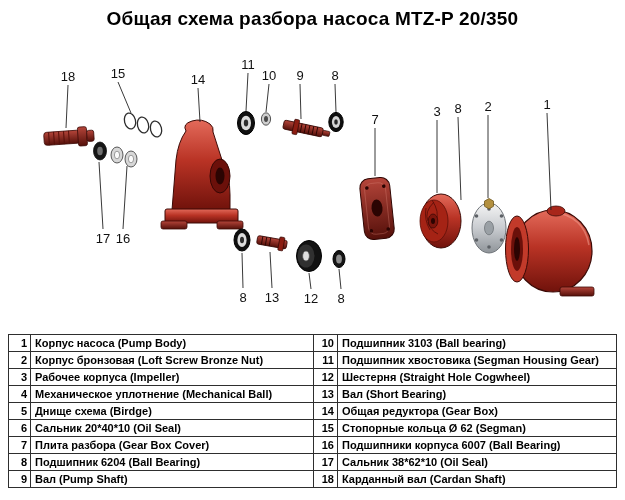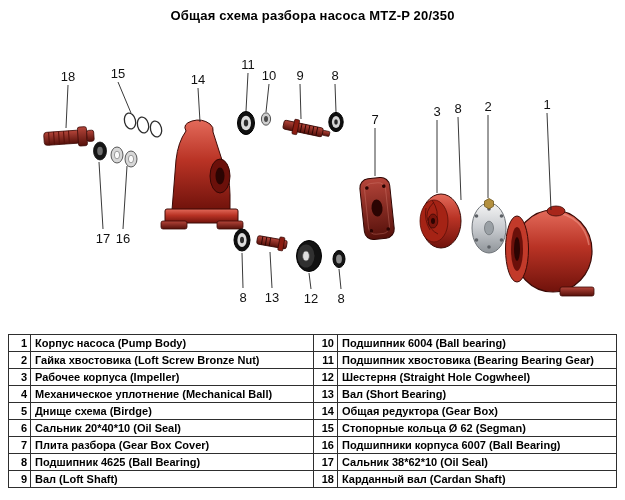--- a/index.html
+++ b/index.html
@@ -1,20 +1,20 @@
 <!DOCTYPE html>
 <html><head>
 <meta charset="utf-8">
 <style>
   html,body{margin:0;padding:0;background:#fff;}
   body{width:625px;height:500px;position:relative;overflow:hidden;
        font-family:"Liberation Sans",sans-serif;color:#000;}
   .page{position:absolute;inset:0;width:625px;height:500px;}
   .title{position:absolute;top:8px;left:0;width:100%;margin:0;text-align:center;
-         font-size:13px;font-weight:700;letter-spacing:0.2px;}
+         font-size:19px;font-weight:700;letter-spacing:0.2px;}
   .diagram-svg{position:absolute;top:0;left:0;}
   #callouts{position:absolute;inset:0;pointer-events:none;}
   .callout{position:absolute;transform:translate(-50%,-50%);
            font-size:13px;font-weight:400;color:#111;background:#fff;padding:0 1px;line-height:1;}
   .parts{position:absolute;left:8px;top:334px;width:609px;border-collapse:collapse;
          font-size:11px;font-weight:700;table-layout:fixed;}
   .parts td{border:1px solid #2e2e2e;padding:1px 4px;line-height:14px;
             white-space:nowrap;overflow:hidden;}
   .parts td.num{text-align:right;padding-right:3px;}
   #leader-lines line{stroke:#222;stroke-width:0.9;}
@@ -218,27 +218,27 @@
         <col style="width:22px">
         <col style="width:283px">
         <col style="width:24px">
         <col>
       </colgroup>
     <tbody>
       <tr>
         <td class="num">1</td>
         <td class="desc">Корпус насоса (Pump Body)</td>
         <td class="num">10</td>
-        <td class="desc">Подшипник 6004 (Ball bearing)</td>
+        <td class="desc">Подшипник 3103 (Ball bearing)</td>
       </tr>
       <tr>
         <td class="num">2</td>
-        <td class="desc">Гайка хвостовика (Loft Screw Bronze Nut)</td>
+        <td class="desc">Корпус бронзовая (Loft Screw Bronze Nut)</td>
         <td class="num">11</td>
-        <td class="desc">Подшипник хвостовика (Bearing Bearing Gear)</td>
+        <td class="desc">Подшипник хвостовика (Segman Housing Gear)</td>
       </tr>
       <tr>
         <td class="num">3</td>
         <td class="desc">Рабочее корпуса (Impeller)</td>
         <td class="num">12</td>
         <td class="desc">Шестерня (Straight Hole Cogwheel)</td>
       </tr>
       <tr>
         <td class="num">4</td>
         <td class="desc">Механическое уплотнение (Mechanical Ball)</td>
@@ -258,26 +258,26 @@
         <td class="desc">Стопорные кольца Ø 62 (Segman)</td>
       </tr>
       <tr>
         <td class="num">7</td>
         <td class="desc">Плита разбора (Gear Box Cover)</td>
         <td class="num">16</td>
         <td class="desc">Подшипники корпуса 6007 (Ball Bearing)</td>
       </tr>
       <tr>
         <td class="num">8</td>
-        <td class="desc">Подшипник 4625 (Ball Bearing)</td>
+        <td class="desc">Подшипник 6204 (Ball Bearing)</td>
         <td class="num">17</td>
         <td class="desc">Сальник 38*62*10 (Oil Seal)</td>
       </tr>
       <tr>
         <td class="num">9</td>
-        <td class="desc">Вал (Loft Shaft)</td>
+        <td class="desc">Вал (Pump Shaft)</td>
         <td class="num">18</td>
         <td class="desc">Карданный вал (Cardan Shaft)</td>
       </tr>
     </tbody>
   </table>
 
 </div>
 
 </body></html>

